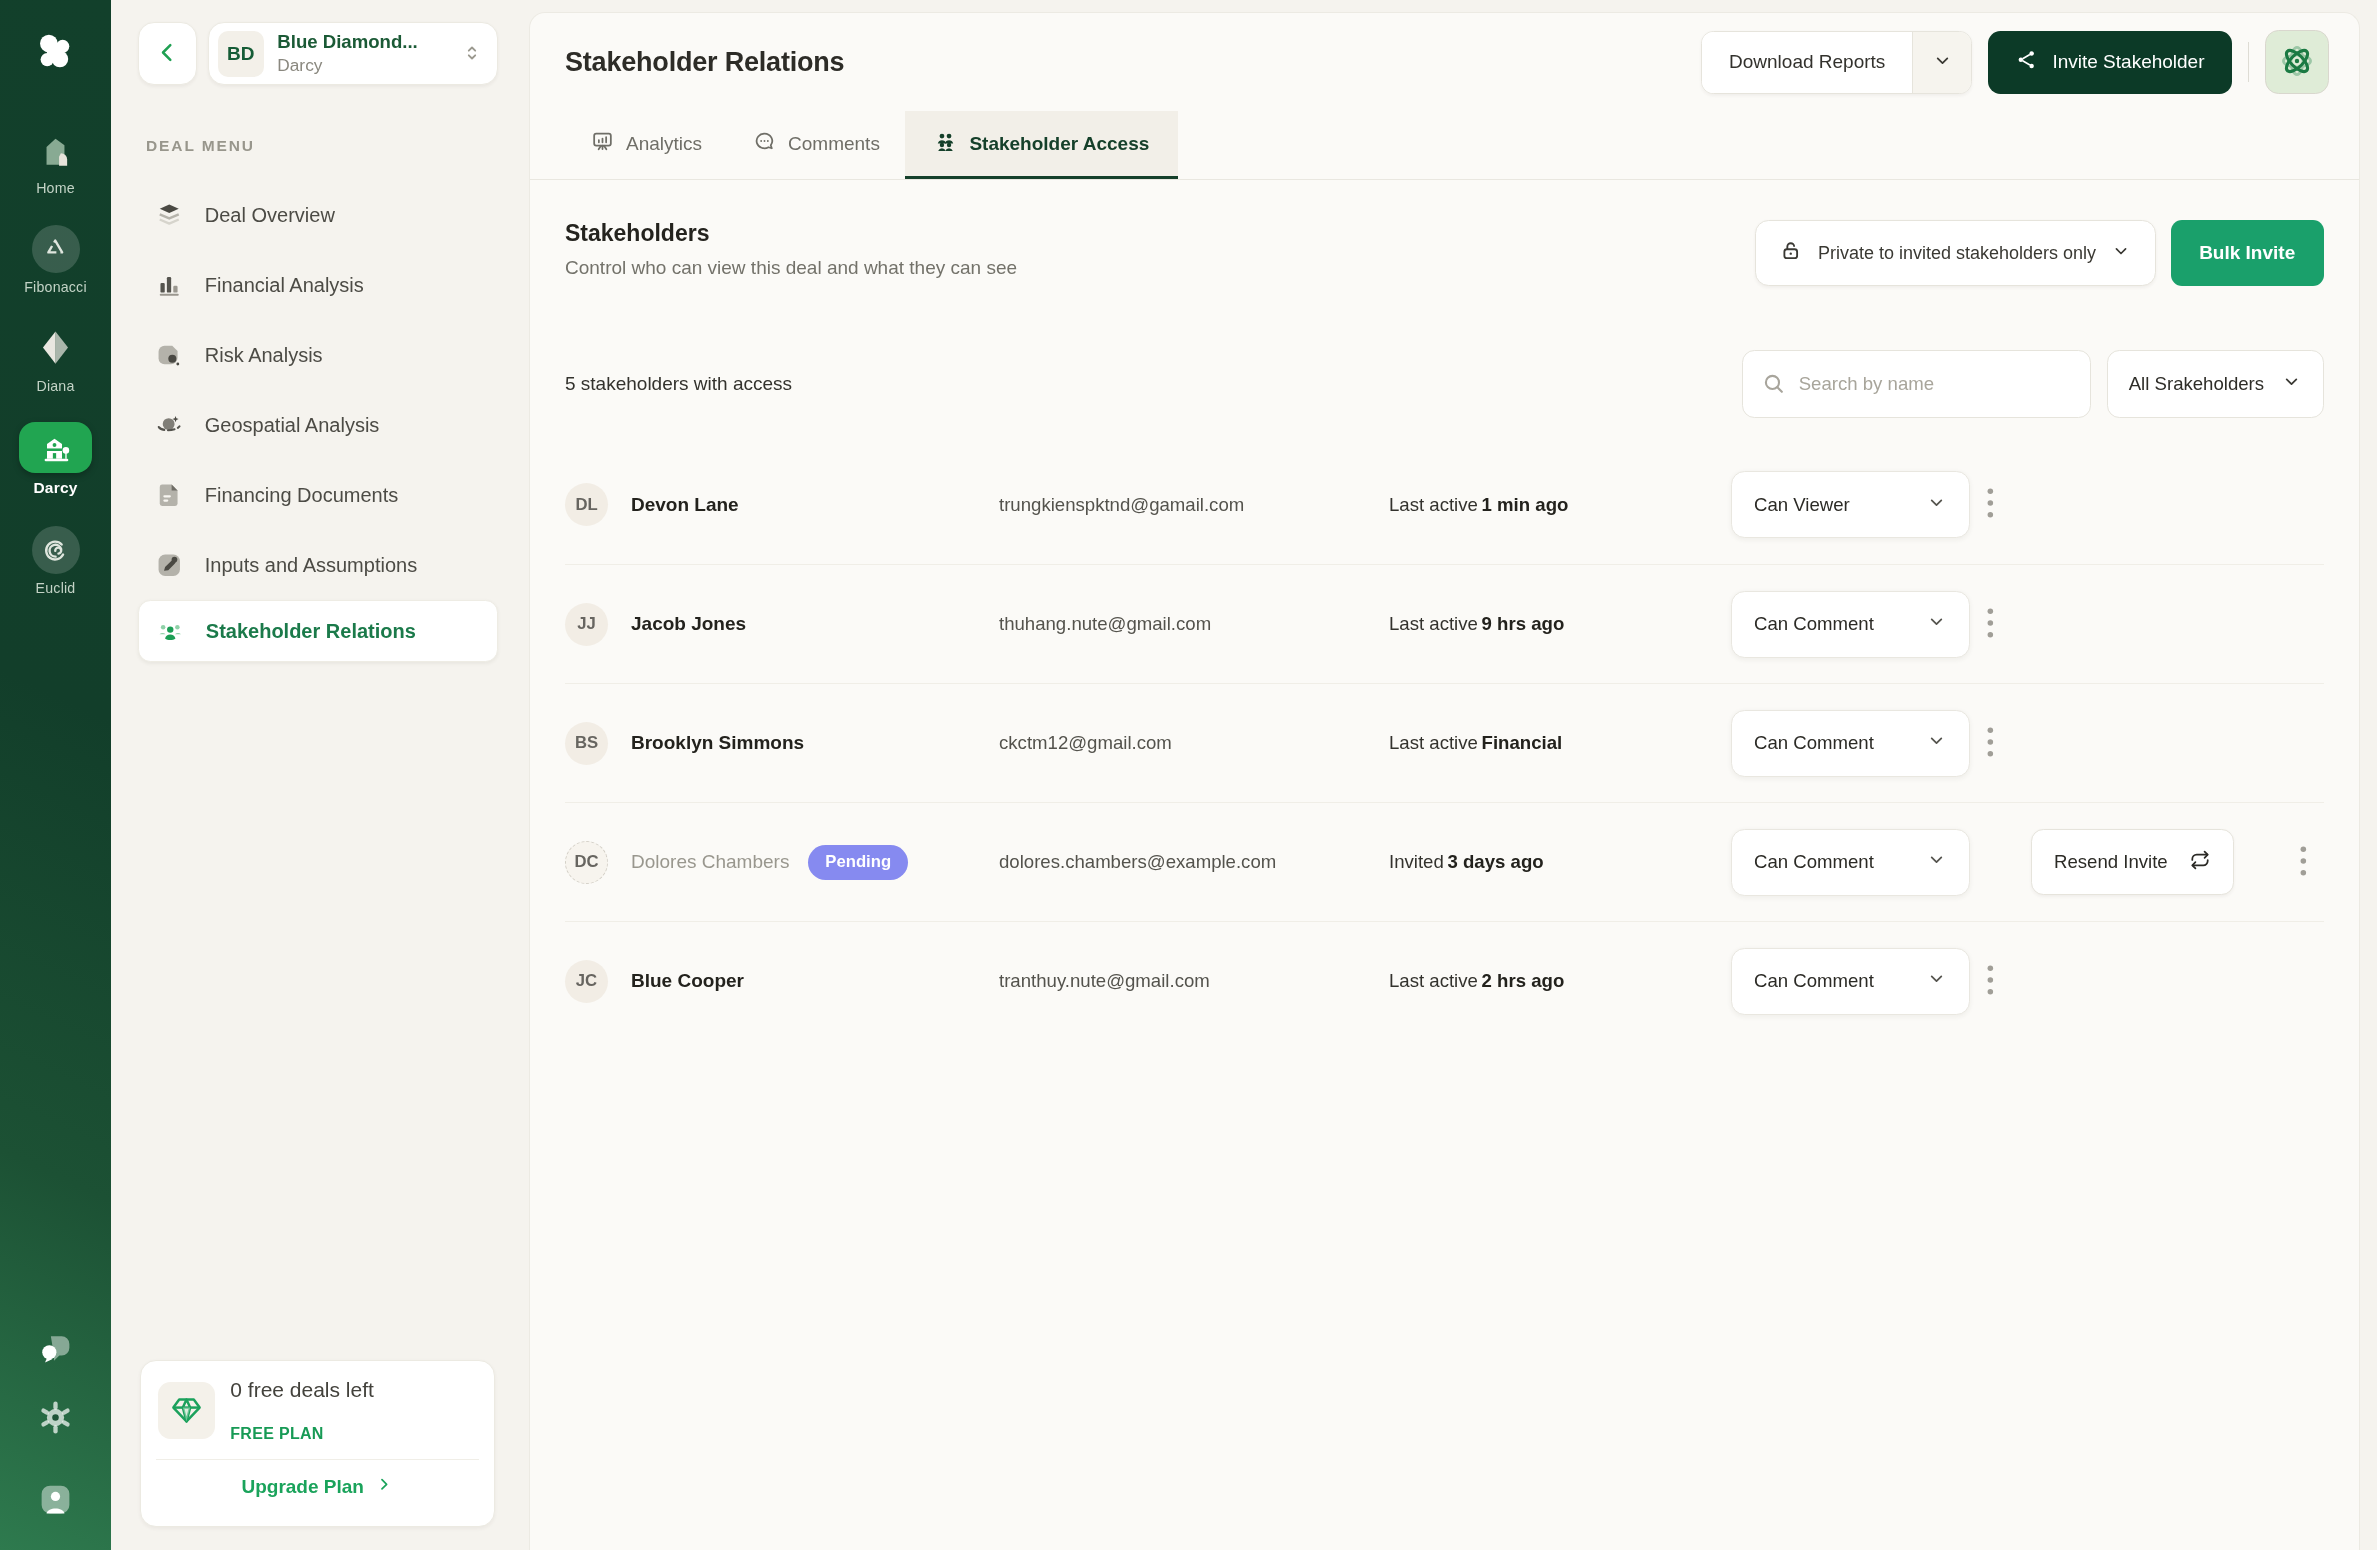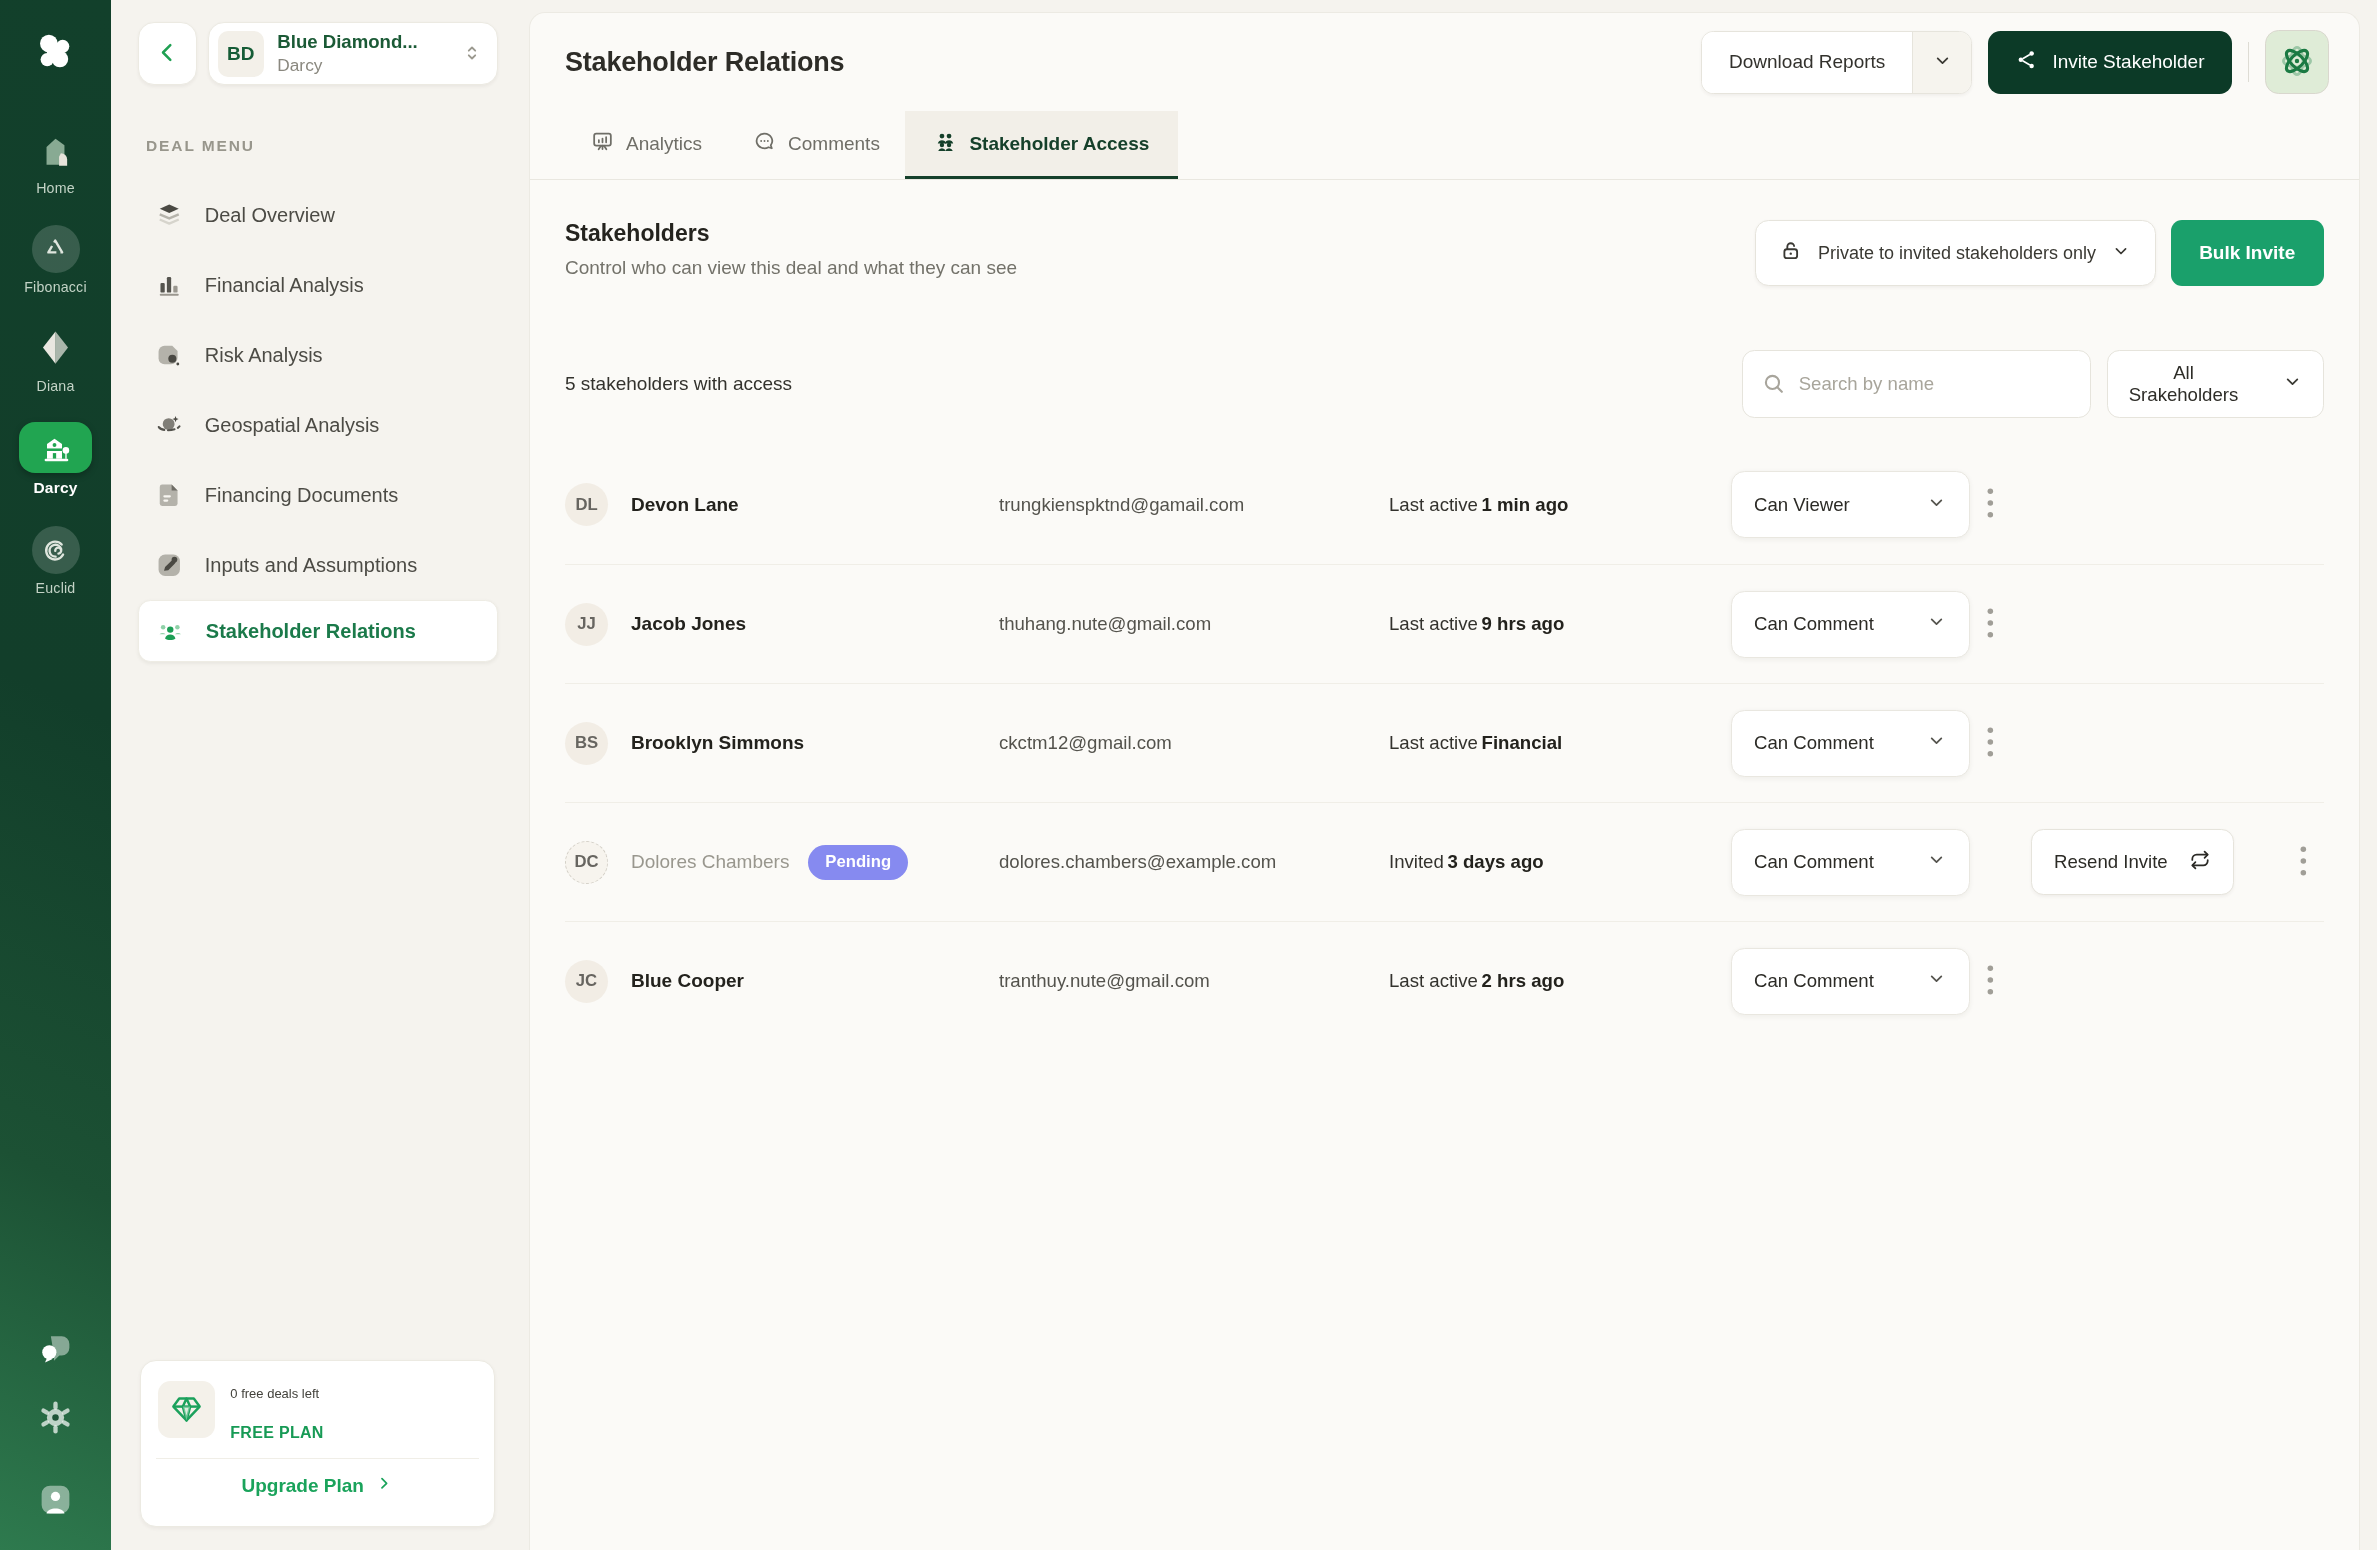--- a/index.html
+++ b/index.html
@@ -44,21 +44,21 @@
   .menu-item { height:70px; display:flex; align-items:center; gap:21px; padding:0 17.3px; border-radius:12.4px; cursor:pointer; }
   .menu-item .m-ic { width:28.5px; height:28.5px; flex:0 0 28.5px; }
   .menu-item .m-ic svg { width:28.5px; height:28.5px; }
   .menu-item .m-label { font-size:20px; color:#4c4b45; font-weight:500; }
   .menu-item.active { background:#ffffff; border:0.6px solid #eeece4; box-shadow:0 1.2px 3.7px rgba(50,48,40,.06); height:62px; }
   .menu-item.active .m-label { color:#1b7a4a; font-weight:700; }
   .plan-card { position:absolute; left:29px; bottom:23.5px; width:355px; height:167px; background:#fff; border:0.6px solid #eceae2; border-radius:16px; padding:17.3px; box-shadow:0 1.2px 3.7px rgba(50,48,40,.05); }
   .plan-top { display:flex; gap:15px; align-items:center; }
   .gem-tile { width:57px; height:57px; border-radius:12.4px; background:#f4f1ea; display:flex; align-items:center; justify-content:center; }
   .gem-tile svg { width:35px; height:35px; }
-  .plan-deals { font-size:13px; color:#43423c;margin-top:8px; }
+  .plan-deals { font-size:21px; color:#43423c; }
   .plan-name { font-size:16px; font-weight:700; color:#179a55; margin-top:23px; letter-spacing:0.3px; }
   .plan-divider { height:0.6px; background:#f0eee7; margin:16px -2.5px 0; }
   .upgrade { width:100%; margin-top:16px; background:none; border:none; display:flex; align-items:center; justify-content:center; gap:11px; font-size:19px; font-weight:600; color:#1aa35b; cursor:pointer; font-family:inherit; }
   .upgrade svg { width:18.6px; height:18.6px; }
 
   
   .main { flex:1; position:relative; height:100%; padding:12.4px 17.3px 0 0; }
   .card { width:100%; height:100%; background:#fbfaf7; border:0.6px solid #eceae3; border-bottom:none; border-radius:16px 16px 0 0; overflow:hidden; }
   .card-header { height:98px; display:flex; align-items:center; justify-content:space-between; padding:0 30px 0 35px; }
   .page-title { font-size:27px; font-weight:700; color:#2d2c27; letter-spacing:-0.2px; }
@@ -88,21 +88,21 @@
   .privacy-btn .chev svg { width:20px; height:20px; }
   .bulk-btn { height:66px; background:#1aa06b; color:#fff; border:none; border-radius:11px; padding:0 28.5px; font-size:19px; font-weight:600; cursor:pointer; font-family:inherit; }
 
   .list-tools { margin-top:64px; display:flex; justify-content:space-between; align-items:center; }
   .count { font-size:19px; color:#33322d; }
   .tools-right { display:flex; gap:16px; }
   .search-box { width:349px; height:68px; background:#fff; border:0.6px solid #e6e4dc; border-radius:12.4px; display:flex; align-items:center; gap:12.4px; padding:0 18.6px; }
   .search-box svg { width:25px; height:25px; flex:0 0 25px; }
   .search-box input { border:none; outline:none; font-size:18.6px; color:#3a3933; width:100%; font-family:inherit; background:transparent; }
   .search-box input::placeholder { color:#a8a59b; }
-  .filter-btn { width:217px; height:68px; background:#fff; border:0.6px solid #e6e4dc; border-radius:12.4px; display:flex; align-items:center; justify-content:space-between; padding:0 21px; font-size:18.6px; color:#2e2d28; cursor:pointer; font-family:inherit;gap:44px; }
+  .filter-btn { width:217px; height:68px; background:#fff; border:0.6px solid #e6e4dc; border-radius:12.4px; display:flex; align-items:center; justify-content:space-between; padding:0 21px; font-size:18.6px; color:#2e2d28; cursor:pointer; font-family:inherit; }
   .filter-btn svg { width:21px; height:21px; }
 
   .rows { margin-top:27px; }
   .row { display:grid; grid-template-columns:66px 368px 390px 342px 239px 1fr 40px; align-items:center; height:119px; }
   .row + .row { border-top:0.6px solid #f0eee7; }
   .avatar { width:43px; height:43px; border-radius:50%; background:#f2ede5; display:flex; align-items:center; justify-content:center; font-size:16.7px; font-weight:600; color:#676560; }
   .avatar.pending { background:#f7f4ee; border:1.9px dashed #d3cfc6; }
   .name-cell { display:flex; align-items:center; gap:18.6px; }
   .name { font-size:19px; font-weight:600; color:#23221d; }
   .name.muted { color:#99978e; font-weight:500; }

